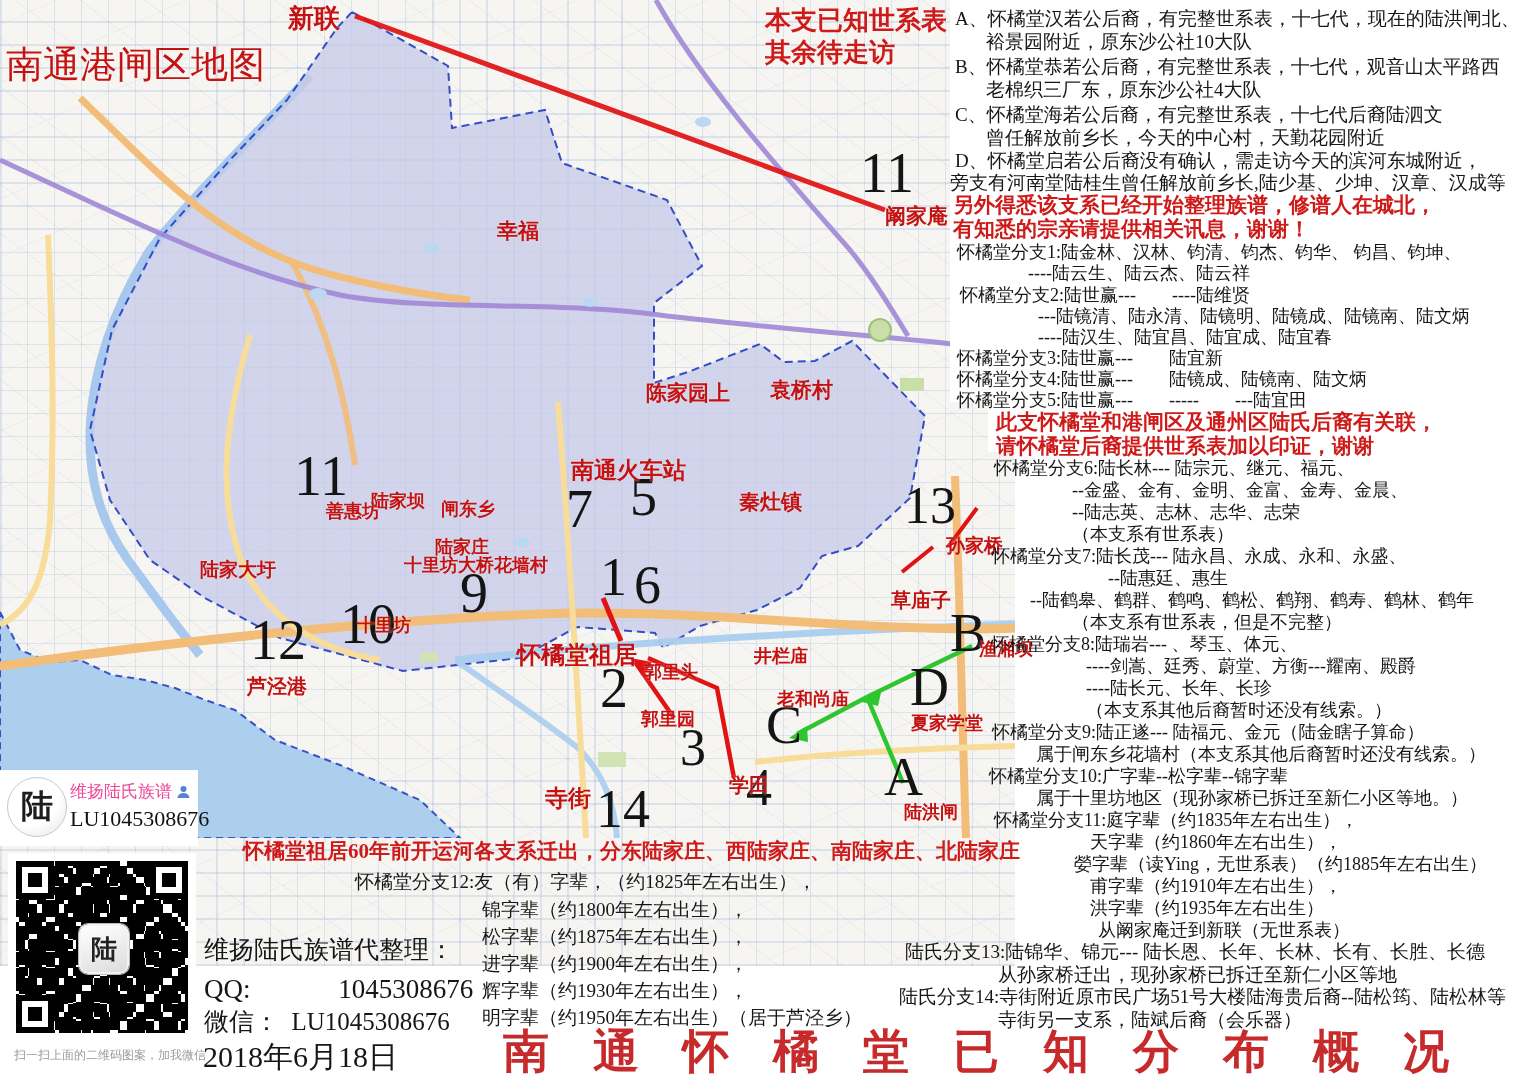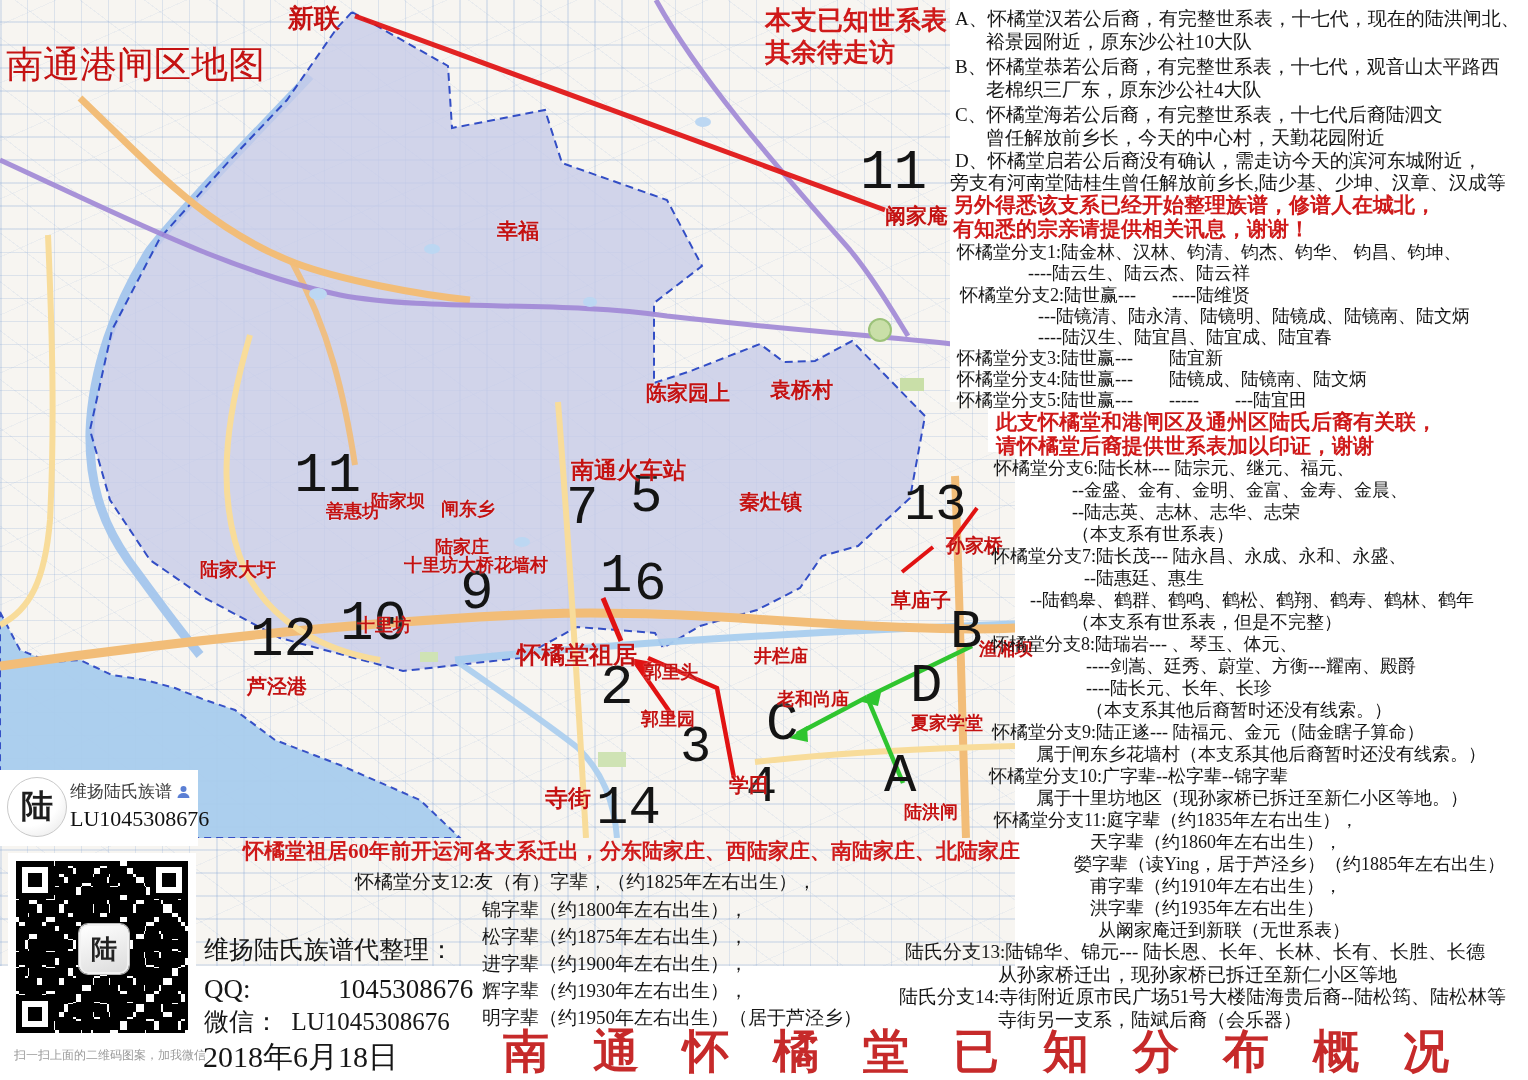--- a/index.html
+++ b/index.html
@@ -12,37 +12,37 @@
     background-color:#f7f5f1;
     background-image:
       repeating-linear-gradient(90deg, rgba(125,160,210,.22) 0 1.5px, transparent 1.5px 27px),
       repeating-linear-gradient(0deg,  rgba(125,160,210,.22) 0 1.5px, transparent 1.5px 23px),
       repeating-linear-gradient(37deg, rgba(125,160,210,.11) 0 1px, transparent 1px 39px),
       repeating-linear-gradient(-24deg,rgba(125,160,210,.09) 0 1px, transparent 1px 53px);}
   .map svg{position:absolute;left:0;top:0;}
 
   .map-label{position:absolute;color:var(--red,#c41212);font-weight:bold;line-height:1.05;
     white-space:pre;z-index:30;text-shadow:0 0 2px rgba(255,255,255,.55);}
-  .map-marker{position:absolute;color:#141414;font-family:Liberation Mono, monospace;
+  .map-marker{position:absolute;color:#141414;font-family:Liberation Serif, serif;
     font-weight:400;line-height:1;white-space:pre;z-index:28;text-align:center;}
 
   .white-mask{position:absolute;background:#ffffff;z-index:40;}
   .mask1{left:950px;top:0;width:66px;height:402px;}
   .mask2{left:988px;top:400px;width:28px;height:52px;}
 
   
   .lines{position:absolute;left:0;top:0;width:1528px;height:1080px;z-index:50;pointer-events:none;}
   .line{position:absolute;color:#161616;font-size:18px;line-height:1.12;white-space:pre;}
 
   
   .logo-card{position:absolute;left:0;top:770px;width:198px;height:76px;background:#fff;z-index:45;}
   .logo-circle{position:absolute;left:7px;top:7px;width:58px;height:58px;border-radius:50%;
     background:radial-gradient(circle at 35% 30%,#ffffff 55%,#e3e3e3);border:1px solid #c9c9c9;
     display:flex;align-items:center;justify-content:center;font-size:32px;font-weight:bold;color:#1d1d1d;}
-  .logo-org{position:absolute;left:70px;top:10px;font-size:17px;color:#404040;white-space:pre;}
+  .logo-org{position:absolute;left:70px;top:10px;font-size:17px;color:#ec4899;white-space:pre;}
   .logo-org svg{vertical-align:-1px;margin-left:5px;}
   .logo-id{position:absolute;left:70px;top:36px;font-size:22px;color:#111;}
 
   .qr{position:absolute;left:8px;top:853px;width:188px;height:188px;background:#fff;z-index:45;
       box-sizing:border-box;padding:8px;}
   .qr-inner{position:relative;width:100%;height:100%;
     background-image:
       repeating-conic-gradient(#000 0 25%, transparent 25% 50%),
       repeating-conic-gradient(#000 0 25%, transparent 25% 50%),
       repeating-conic-gradient(#000 0 25%, #fff 25% 50%);
@@ -191,34 +191,34 @@
       <div class="line" style="left: 957px; top: 348px; font-size: 18px;">怀橘堂分支3:陆世赢---　　陆宜新</div>
       <div class="line" style="left: 957px; top: 369px; font-size: 18px;">怀橘堂分支4:陆世赢---　　陆镜成、陆镜南、陆文炳</div>
       <div class="line" style="left: 957px; top: 390px; font-size: 18px;">怀橘堂分支5:陆世赢---　　-----　　---陆宜田</div>
       <div class="line" style="left: 996px; top: 411px; font-size: 21px; color: rgb(207, 26, 26); font-weight: bold;">此支怀橘堂和港闸区及通州区陆氏后裔有关联，</div>
       <div class="line" style="left: 996px; top: 435px; font-size: 21px; color: rgb(207, 26, 26); font-weight: bold;">请怀橘堂后裔提供世系表加以印证，谢谢</div>
       <div class="line" style="left: 994px; top: 458px; font-size: 18px;">怀橘堂分支6:陆长林--- 陆宗元、继元、福元、</div>
       <div class="line" style="left: 1072px; top: 480px; font-size: 18px;">--金盛、金有、金明、金富、金寿、金晨、</div>
       <div class="line" style="left: 1072px; top: 502px; font-size: 18px;">--陆志英、志林、志华、志荣</div>
       <div class="line" style="left: 1072px; top: 524px; font-size: 18px;">（本支系有世系表）</div>
       <div class="line" style="left: 992px; top: 546px; font-size: 18px;">怀橘堂分支7:陆长茂--- 陆永昌、永成、永和、永盛、</div>
-      <div class="line" style="left: 1084px; top: 568px; font-size: 18px;">--陆惠廷、惠生</div>
+      <div class="line" style="left: 1108px; top: 568px; font-size: 18px;">--陆惠廷、惠生</div>
       <div class="line" style="left: 1030px; top: 590px; font-size: 18px;">--陆鹤皋、鹤群、鹤鸣、鹤松、鹤翔、鹤寿、鹤林、鹤年</div>
       <div class="line" style="left: 1072px; top: 612px; font-size: 18px;">（本支系有世系表，但是不完整）</div>
       <div class="line" style="left: 991px; top: 634px; font-size: 18px;">怀橘堂分支8:陆瑞岩--- 、琴玉、体元、</div>
       <div class="line" style="left: 1086px; top: 656px; font-size: 18px;">----剑嵩、廷秀、蔚堂、方衡---耀南、殿爵</div>
       <div class="line" style="left: 1086px; top: 678px; font-size: 18px;">----陆长元、长年、长珍</div>
       <div class="line" style="left: 1086px; top: 700px; font-size: 18px;">（本支系其他后裔暂时还没有线索。）</div>
       <div class="line" style="left: 992px; top: 722px; font-size: 18px;">怀橘堂分支9:陆正遂--- 陆福元、金元（陆金瞎子算命）</div>
       <div class="line" style="left: 1036px; top: 744px; font-size: 18px;">属于闸东乡花墙村（本支系其他后裔暂时还没有线索。）</div>
       <div class="line" style="left: 989px; top: 766px; font-size: 18px;">怀橘堂分支10:广字辈--松字辈--锦字辈</div>
       <div class="line" style="left: 1036px; top: 788px; font-size: 18px;">属于十里坊地区（现孙家桥已拆迁至新仁小区等地。）</div>
       <div class="line" style="left: 994px; top: 810px; font-size: 18px;">怀橘堂分支11:庭字辈（约1835年左右出生），</div>
       <div class="line" style="left: 1090px; top: 832px; font-size: 18px;">天字辈（约1860年左右出生），</div>
-      <div class="line" style="left: 1074px; top: 854px; font-size: 18px;">嫈字辈（读Ying，居于芦泾乡）（约1885年左右出生）</div>
+      <div class="line" style="left: 1074px; top: 854px; font-size: 18px;">嫈字辈（读Ying，无世系表）（约1885年左右出生）</div>
       <div class="line" style="left: 1090px; top: 876px; font-size: 18px;">甫字辈（约1910年左右出生），</div>
       <div class="line" style="left: 1090px; top: 898px; font-size: 18px;">洪字辈（约1935年左右出生）</div>
       <div class="line" style="left: 1098px; top: 920px; font-size: 18px;">从阚家庵迁到新联（无世系表）</div>
       <div class="line" style="left: 905px; top: 941px; font-size: 19px;">陆氏分支13:陆锦华、锦元--- 陆长恩、长年、长林、长有、长胜、长德</div>
       <div class="line" style="left: 998px; top: 964px; font-size: 19px;">从孙家桥迁出，现孙家桥已拆迁至新仁小区等地</div>
       <div class="line" style="left: 899px; top: 986px; font-size: 19px;">陆氏分支14:寺街附近原市民广场51号大楼陆海贵后裔--陆松筠、陆松林等</div>
       <div class="line" style="left: 998px; top: 1009px; font-size: 19px;">寺街另一支系，陆斌后裔（会乐器）</div>
       <div class="line" style="left: 243px; top: 840px; font-size: 21px; color: rgb(207, 26, 26); font-weight: bold;">怀橘堂祖居60年前开运河各支系迁出，分东陆家庄、西陆家庄、南陆家庄、北陆家庄</div>
       <div class="line" style="left: 355px; top: 871px; font-size: 19px;">怀橘堂分支12:友（有）字辈，（约1825年左右出生），</div>
       <div class="line" style="left: 482px; top: 899px; font-size: 19px;">锦字辈（约1800年左右出生），</div>

